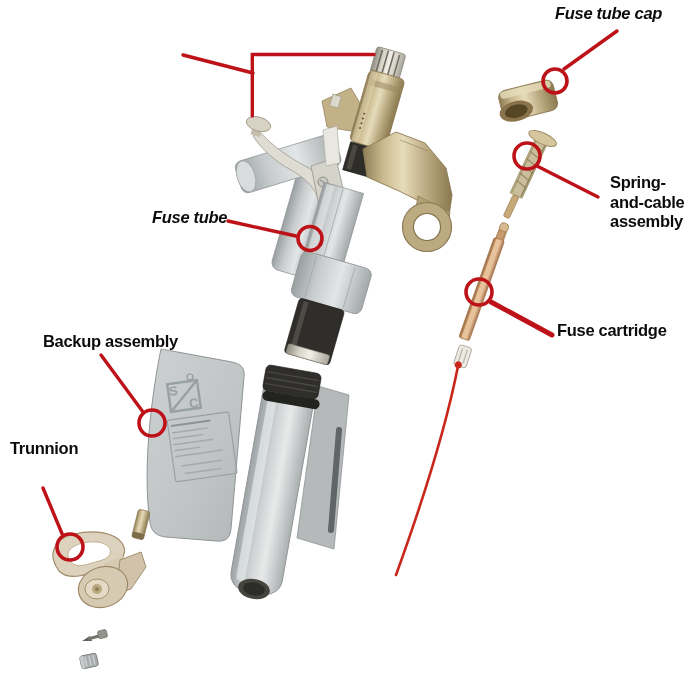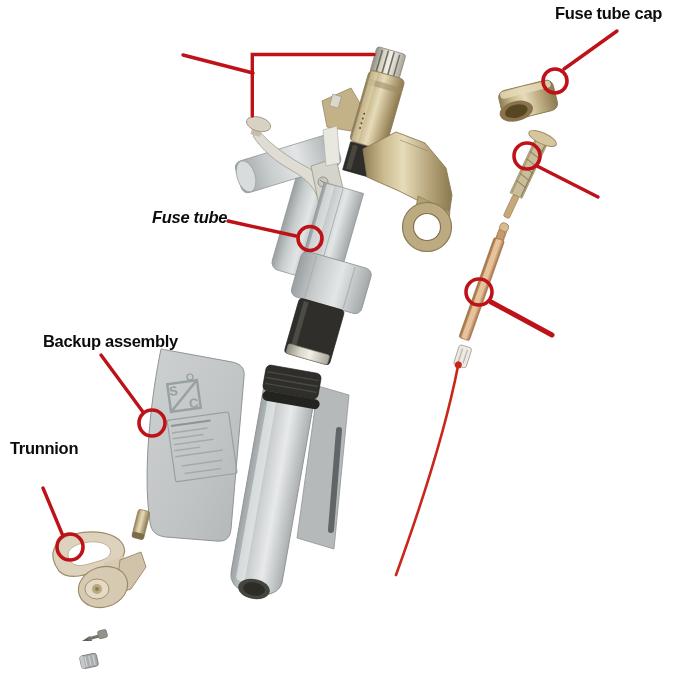--- a/index.html
+++ b/index.html
@@ -13,21 +13,21 @@
     font:700 16.5px/19.5px "Liberation Sans", sans-serif;
     letter-spacing:-0.3px;
     color:var(--label-text,#0c0c0c);
     white-space:nowrap;
   }
   .label span { display:block; }
   #lbl-dropout    { left:105px; top:38px;  line-height:20px; }
   #lbl-fusetube   { left:152px; top:208px;font-style:italic; }
   #lbl-backup     { left:43px;  top:332px; }
   #lbl-trunnion   { left:10px;  top:439px; }
-  #lbl-cap        { left:555px; top:4px;   }
+  #lbl-cap        { left:555px; top:4px;font-style:italic;   }
   #lbl-spring     { left:610px; top:173px; }
   #lbl-cartridge  { left:557px; top:321px; }
 
   .ldr     { stroke:var(--leader-red,#be1219); stroke-width:3.4; fill:none; stroke-linecap:round; stroke-linejoin:miter; }
   .ldr-thick { stroke-width:5; }
   .callout { stroke:var(--leader-red,#be1219); stroke-width:3.6; fill:none; }
   .cable   { stroke:var(--cable-red,#c9271a); stroke-width:2.6; fill:none; stroke-linecap:round; }
 </style>
 </head>
 <body>
@@ -305,15 +305,23 @@
   </div>
 
   <div class="label" id="lbl-trunnion">
     <span>Trunnion</span>
   </div>
 
   <div class="label" id="lbl-cap">
     <span>Fuse tube cap</span>
   </div>
 
-
+  <div class="label" id="lbl-spring">
+    <span>Spring-</span>
+    <span>and-cable</span>
+    <span>assembly</span>
+  </div>
+
+  <div class="label" id="lbl-cartridge">
+    <span>Fuse cartridge</span>
+  </div>
 
 </div>
 
 </body></html>

